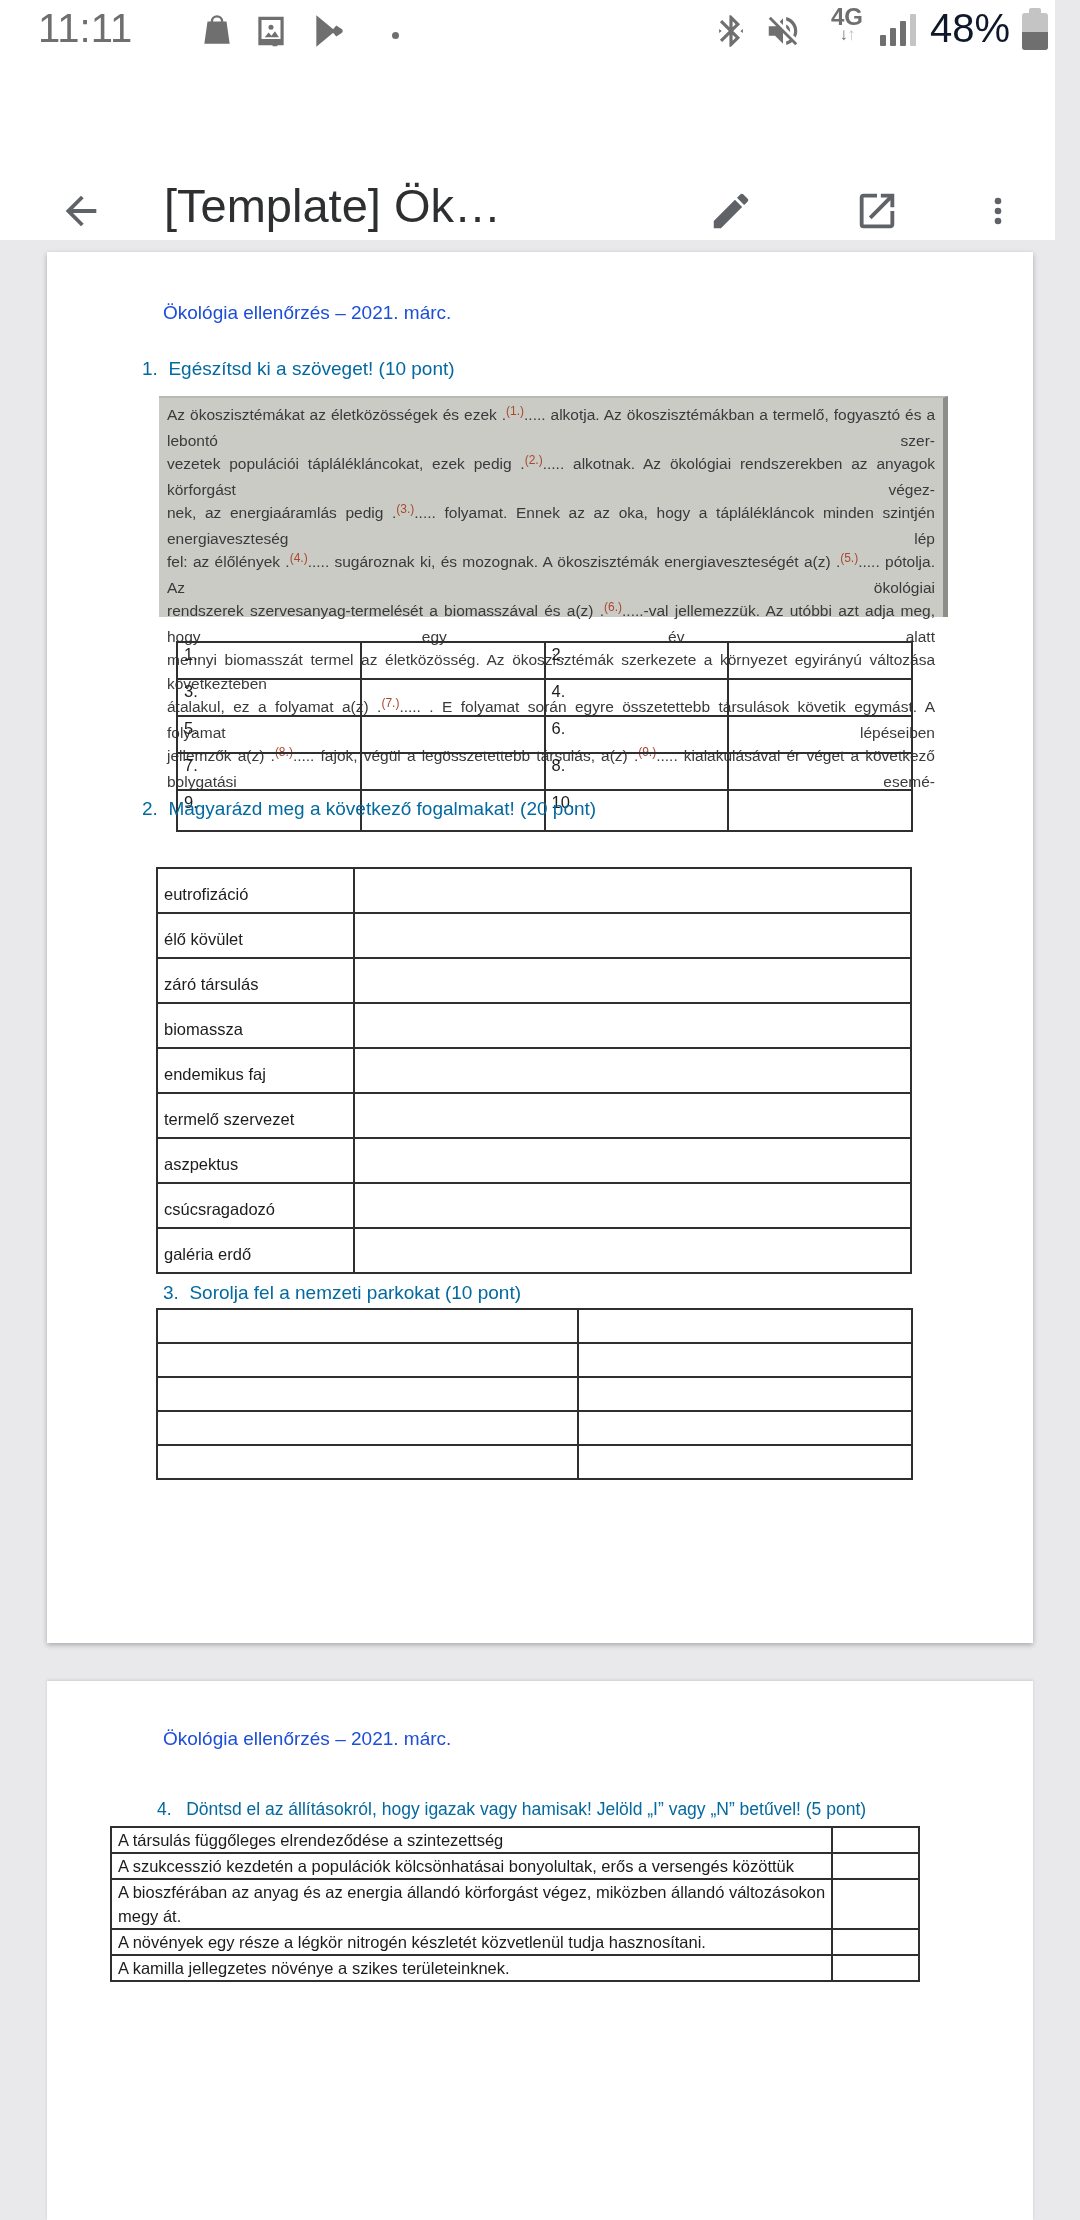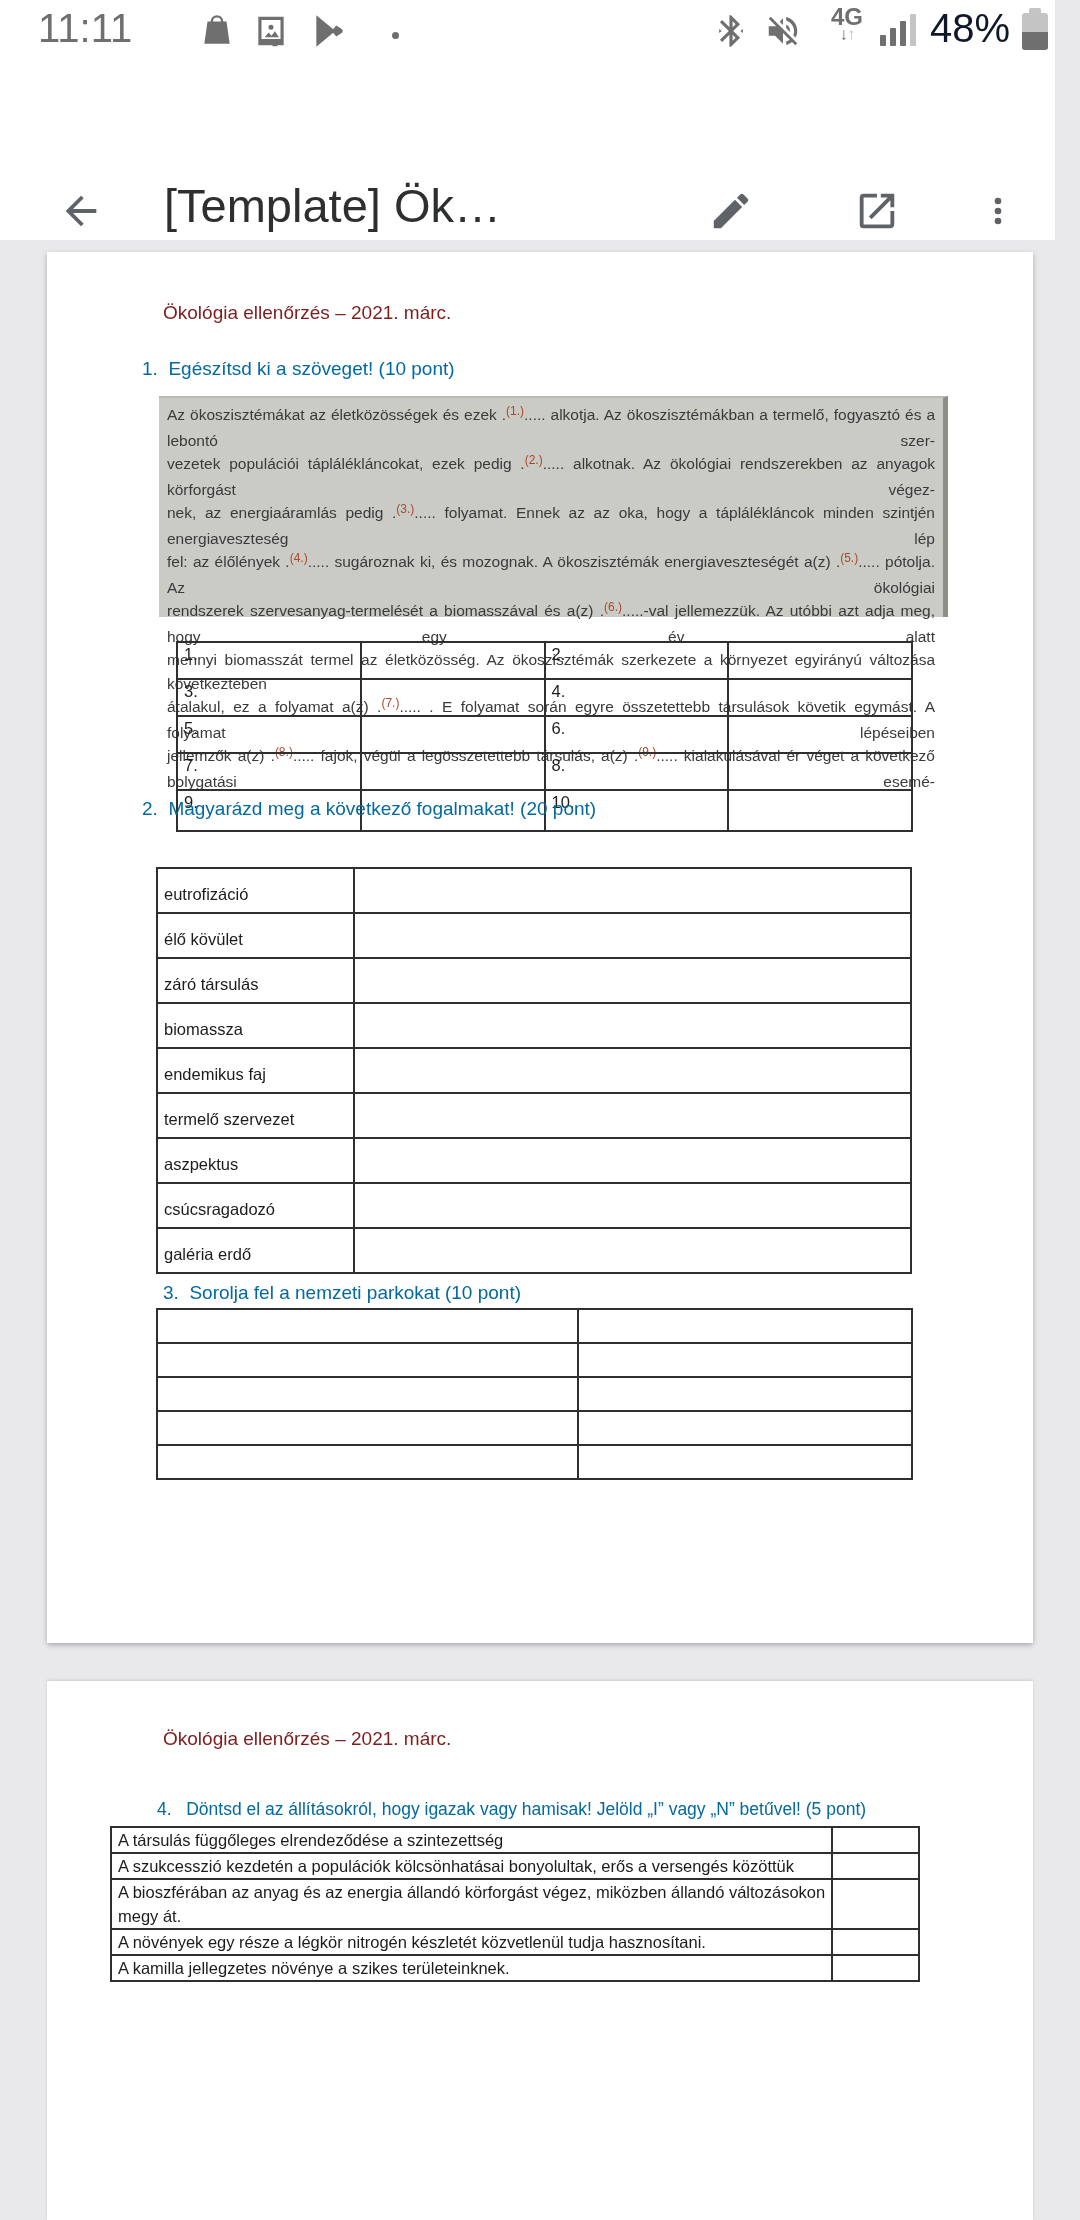--- a/index.html
+++ b/index.html
@@ -24,21 +24,21 @@
   
   #app-bar{position:absolute;left:0;top:60px;width:1080px;height:180px;background:#ffffff;}
   .ab-icon{position:absolute;top:128px;width:46px;height:46px;color:#5f6368;cursor:pointer;}
   #app-title{position:absolute;left:164px;top:118px;width:520px;font-size:47px;color:#2d2f31;
              white-space:nowrap;overflow:hidden;}
   
   .page{position:absolute;left:47px;width:986px;background:#ffffff;
         box-shadow:0 2px 5px rgba(0,0,0,.28);}
   #page1{top:252px;height:1391px;}
   #page2{top:1681px;height:539px;box-shadow:0 -1px 3px rgba(0,0,0,.12);}
-  .doc-title{position:absolute;left:116px;font-size:19px;color:#7f1d1d;white-space:pre-wrap;}
+  .doc-title{position:absolute;left:116px;font-size:19px;color:#1d4ed8;white-space:pre-wrap;}
   .doc-heading{position:absolute;font-size:19px;color:#0369a1;white-space:pre-wrap;}
   
   #passage{position:absolute;left:112px;top:144px;width:789px;height:221px;
            background:#cbcbc5;border-top:2px solid #b9b9b2;border-right:5px solid #8e8e88;
            padding:5px 8px 0 8px;box-sizing:border-box;color:#3a3a3c;font-size:15.5px;}
   .scan-line{line-height:23.5px;text-align:justify;text-align-last:justify;white-space:normal;}
   .scan-line.last{text-align-last:left;}
   .ref{color:#a8492f;font-size:12px;position:relative;top:-5px;letter-spacing:0;}
   
   table.doc{border-collapse:collapse;position:absolute;table-layout:fixed;}

